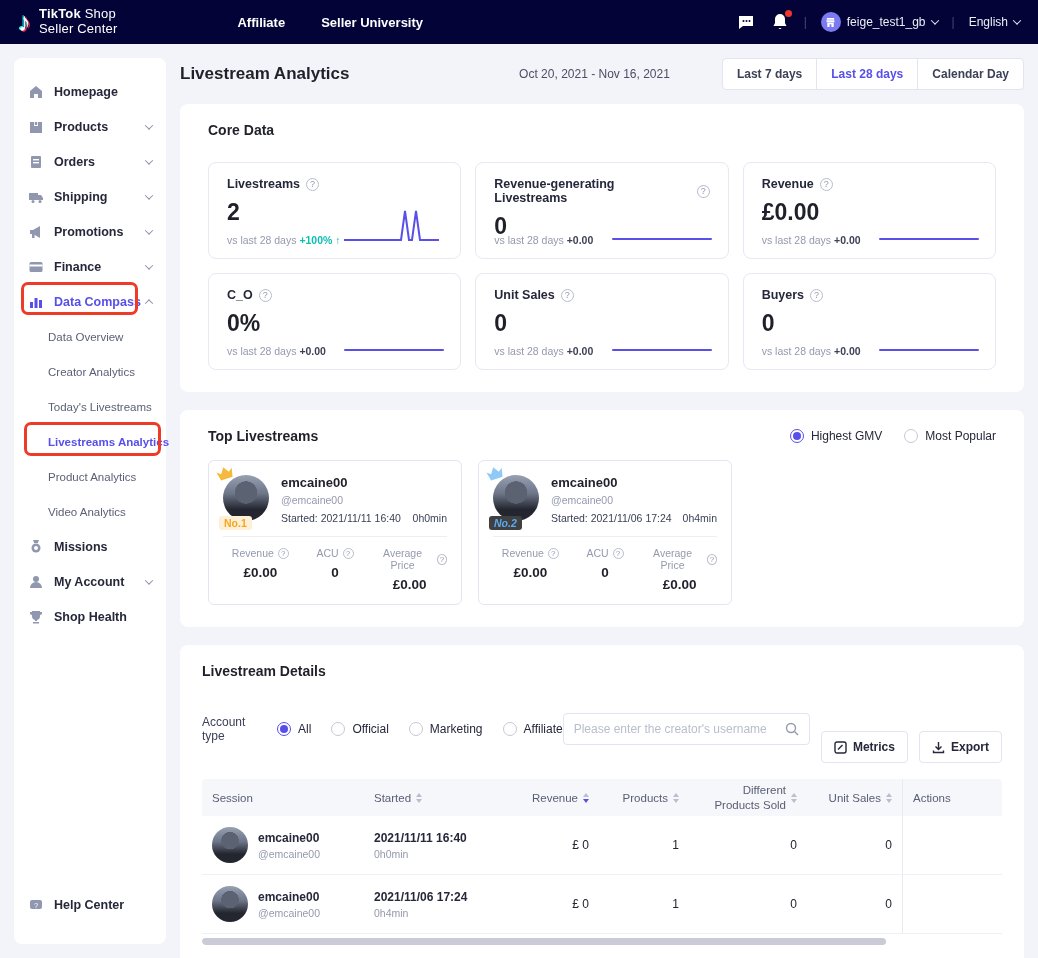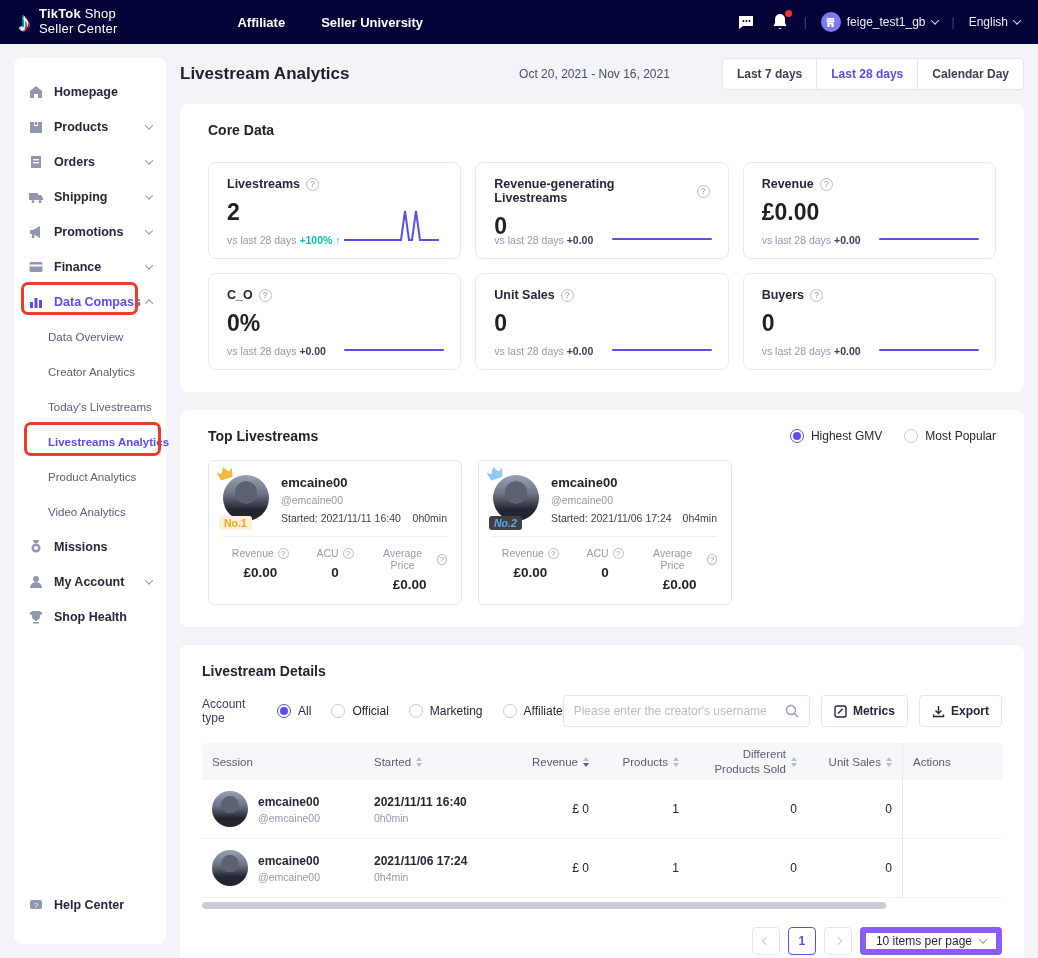--- a/index.html
+++ b/index.html
@@ -101,21 +101,21 @@
   .tl-stat-label .qmark { width:11px; height:11px; font-size:8px; }
   .tl-stat-value { font-size:13.5px; font-weight:700; color:#1F2029; margin-top:6px; }
 
   
   .ld-filter { display:flex; align-items:center; margin-top:16px; }
   .ld-label { font-size:12px; color:#3C4156; margin-right:18px; }
   .ld-radios { display:flex; gap:20px; }
   .search-box { margin-left:auto; width:296px; height:32px; border:1px solid #E2E4EF; border-radius:4px; display:flex; align-items:center; padding:0 10px; background:#fff; }
   .search-box input { border:none; outline:none; flex:1; font-size:12px; color:#3C4156; font-family:"Liberation Sans",sans-serif; background:transparent; }
   .search-box input::placeholder { color:#B9BDCC; }
-  .btn { height:32px; border:1px solid #E2E4EF; border-radius:4px; background:#fff; display:flex; align-items:center; gap:6px; padding:0 12px; font-size:12px; font-weight:700; color:#26273A; cursor:pointer; margin-left:11px; }
+  .btn { height:32px; border:1px solid #E2E4EF; border-radius:4px; background:#fff; display:flex; align-items:center; gap:6px; padding:0 12px; font-size:12px; font-weight:700; color:#26273A; cursor:pointer; margin-left:11px;margin-top:36px; }
 
   
   .table { margin-top:16px; border-radius:4px; overflow:hidden; }
   .t-head { display:flex; background:#F6F7FB; height:37px; align-items:center; font-size:11.5px; color:#595E74; }
   .t-row { display:flex; align-items:center; height:59px; border-bottom:1px solid #EFF0F6; font-size:12px; }
   .tc { padding:0 10px; }
   .c-session { flex:1; min-width:160px; display:flex; align-items:center; }
   .c-started { width:150px; }
   .c-revenue { width:85px; text-align:right; justify-content:flex-end; }
   .c-products { width:90px; text-align:right; }

